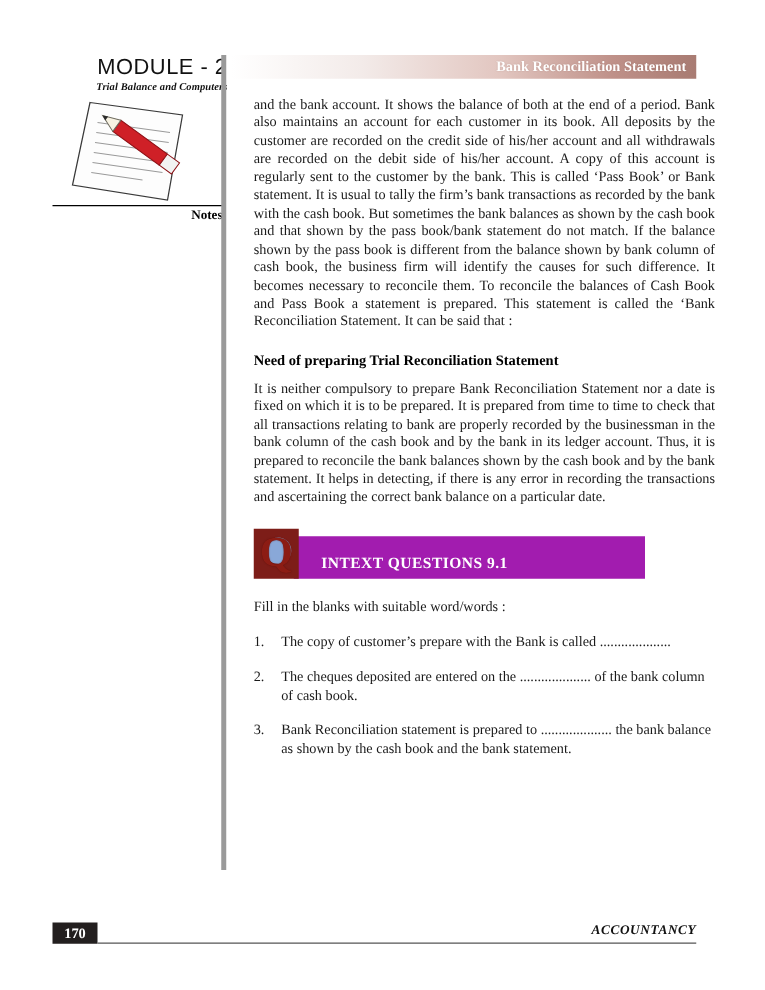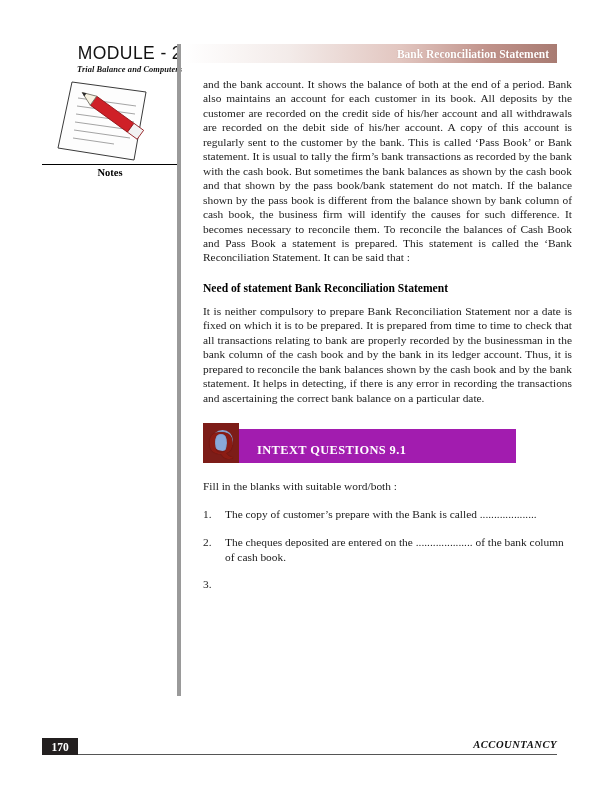--- a/index.html
+++ b/index.html
@@ -82,21 +82,21 @@
     left: 0px;
     top: 86px;
     width: 136px;
     border-top: 1.1px solid #000;
   }
   .notes-label {
     position: absolute;
     left: 0px;
     top: 89px;
     width: 136px;
-    text-align: center;
+    text-align: right;
     font-family: "Liberation Serif", serif;
     font-weight: bold;
     font-size: 10.5px;
     color: #000;
   }
 
   .vdivider {
     position: absolute;
     left: 177px;
     top: 44px;
@@ -304,47 +304,48 @@
   <div class="notes-label">Notes</div>
 </div>
 
 <div class="vdivider"></div>
 
 <div class="main">
 
   <p class="body">and the bank account. It shows the balance of both at the end of a period. Bank also maintains an account for each customer in its book. All deposits by the customer are recorded on the credit side of his/her account and all withdrawals are recorded on the debit side of his/her account. A copy of this account is regularly sent to the customer by the bank. This is called ‘Pass Book’ or Bank statement. It is usual to tally the firm’s bank transactions as recorded by the bank with the cash book. But sometimes the bank balances as shown by the cash book and that shown by the pass book/bank statement do not match. If the balance shown by the pass book is different from the balance shown by bank column of cash book, the business firm will identify the causes for such difference. It becomes necessary to reconcile them. To reconcile the balances of Cash Book and Pass Book a statement is prepared. This statement is called the ‘Bank Reconciliation Statement. It can be said that :</p>
 
 
-  <h3 class="section-head">Need of statement Bank Reconciliation Statement</h3>
+  <h3 class="section-head">Need of preparing Trial Reconciliation Statement</h3>
 
   <p class="body">It is neither compulsory to prepare Bank Reconciliation Statement nor a date is fixed on which it is to be prepared. It is prepared from time to time to check that all transactions relating to bank are properly recorded by the businessman in the bank column of the cash book and by the bank in its ledger account. Thus, it is prepared to reconcile the bank balances shown by the cash book and by the bank statement. It helps in detecting, if there is any error in recording the transactions and ascertaining the correct bank balance on a particular  date.</p>
 
   <div class="intext">
     <div class="intext-bar">
       <span>INTEXT QUESTIONS 9.1</span>
     </div>
     <div class="q-icon">
       <div class="blue-blob"></div>
       <div class="qmark">Q</div>
     </div>
   </div>
 
-  <p class="fill-intro">Fill in the blanks with suitable word/both :</p>
+  <p class="fill-intro">Fill in the blanks with suitable word/words :</p>
 
   <ol class="qlist">
     <li>
       <span class="num">1.</span>
       <span>The copy of customer’s prepare with the Bank is called ....................</span>
     </li>
     <li>
       <span class="num">2.</span>
       <span>The cheques deposited are entered on the .................... of the bank column of cash book.</span>
     </li>
     <li>
       <span class="num">3.</span>
+      <span>Bank Reconciliation statement is prepared to .................... the bank balance as shown by the cash book and the bank statement.</span>
     </li>
   </ol>
 </div>
 
 <div class="footer">
   <div class="page-num">170</div>
   <div class="footer-rule"></div>
   <div class="footer-title">ACCOUNTANCY</div>
 </div>
 

